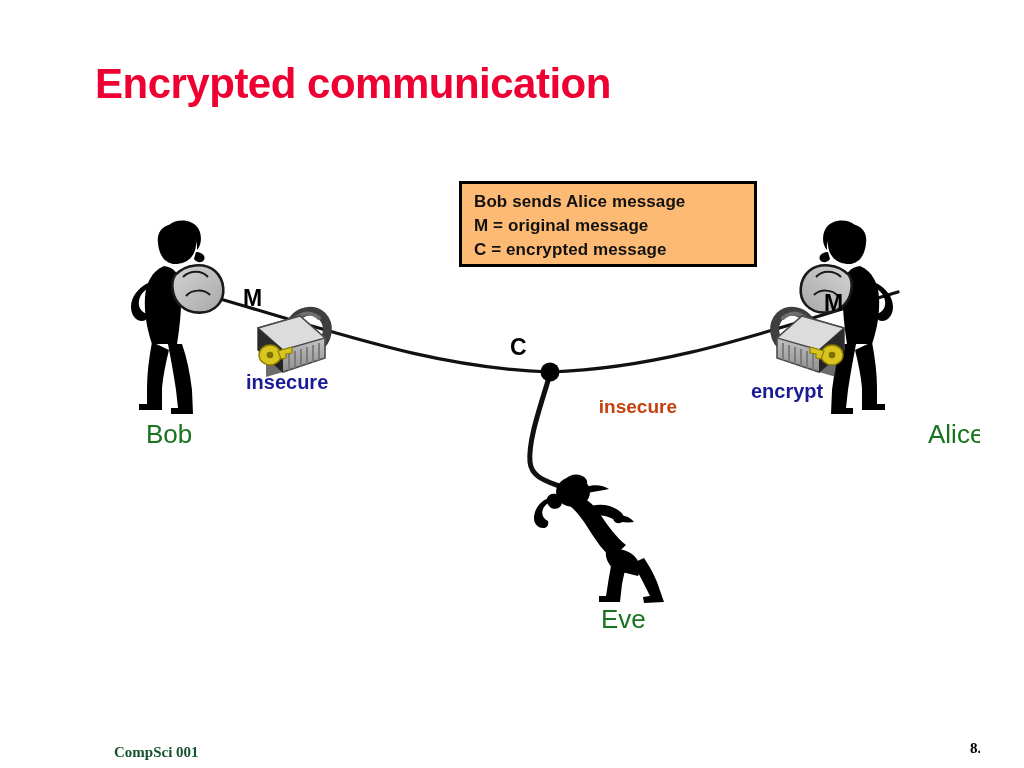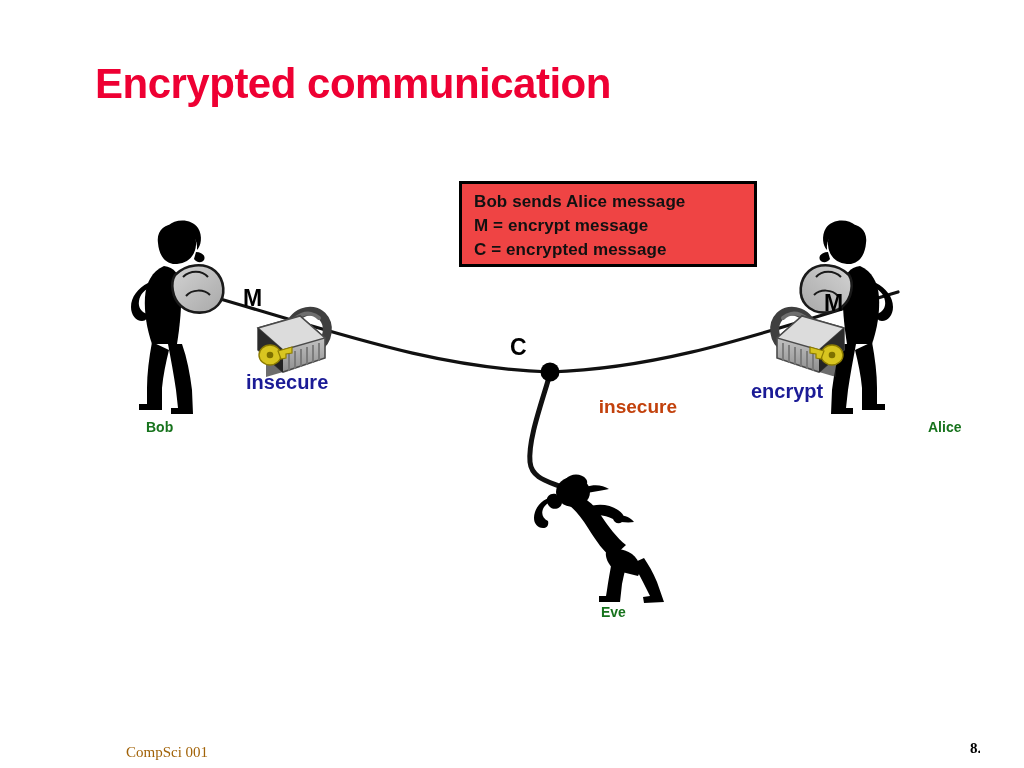--- a/index.html
+++ b/index.html
@@ -37,21 +37,21 @@
     height: 768px;
   }
 
   
   #legend-box {
     position: absolute;
     left: 459px;
     top: 181px;
     width: 298px;
     height: 86px;
-    background: #ef4444;
+    background: #fdba74;
     border: 3px solid #000000;
     box-sizing: border-box;
     padding: 6px 0 0 12px;
   }
   .legend-line {
     font-size: 17px;
     font-weight: bold;
     color: #111111;
     line-height: 24px;
     letter-spacing: 0.1px;
@@ -74,44 +74,44 @@
     color: #1b1b96;
   }
   .lbl-channel {
     font-size: 19px;
     font-weight: bold;
     color: #c2410c;
     text-align: right;
     line-height: 24px;
   }
   .lbl-person {
-    font-size: 14px;
-    font-weight: bold;
+    font-size: 26px;
+    font-weight: normal;
     color: #17731d;
   }
 
   #lbl-m-left   { left: 243px; top: 285px; }
   #lbl-m-right  { left: 824px; top: 290px; }
   #lbl-c        { left: 510px; top: 334px; }
   #lbl-encrypt  { left: 246px; top: 371px; }
   #lbl-decrypt  { left: 751px; top: 380px; }
   #lbl-channel  { left: 421px; top: 395px; width: 256px; }
   #lbl-bob      { left: 146px; top: 419px; }
   #lbl-alice    { left: 928px; top: 419px; }
   #lbl-eve      { left: 601px; top: 604px; }
 
   
   #footer-course {
     position: absolute;
-    left: 126px;
+    left: 114px;
     top: 744px;
     font-family: "Liberation Serif", serif;
     font-size: 15px;
-    font-weight: normal;
-    color: #a16207;
+    font-weight: bold;
+    color: #14532d;
     white-space: nowrap;
   }
   #footer-page {
     position: absolute;
     left: 970px;
     top: 740px;
     font-family: "Liberation Serif", serif;
     font-size: 15px;
     font-weight: bold;
     color: #000000;
@@ -283,21 +283,21 @@
         <ellipse cx="270" cy="355" rx="11" ry="10" fill="#d8c520" stroke="#8d7c00" stroke-width="1.4"></ellipse>
         <circle cx="270" cy="355" r="3.3" fill="#7d7000"></circle>
         <path d="M278,351 L292,347 L292,353 L286,354 L286,358 L281,359 Z" fill="#d8c520" stroke="#8d7c00" stroke-width="1.2"></path>
       </g>
     </g>
 
   </svg>
 
   <div id="legend-box">
     <div class="legend-line">Bob sends Alice message</div>
-    <div class="legend-line">M = encrypt message</div>
+    <div class="legend-line">M = original message</div>
     <div class="legend-line">C = encrypted message</div>
   </div>
 
   <div class="lbl lbl-msg" id="lbl-m-left">M</div>
   <div class="lbl lbl-msg" id="lbl-m-right">M</div>
   <div class="lbl lbl-msg" id="lbl-c">C</div>
 
   <div class="lbl lbl-op" id="lbl-encrypt">insecure</div>
   <div class="lbl lbl-op" id="lbl-decrypt">encrypt</div>
 

